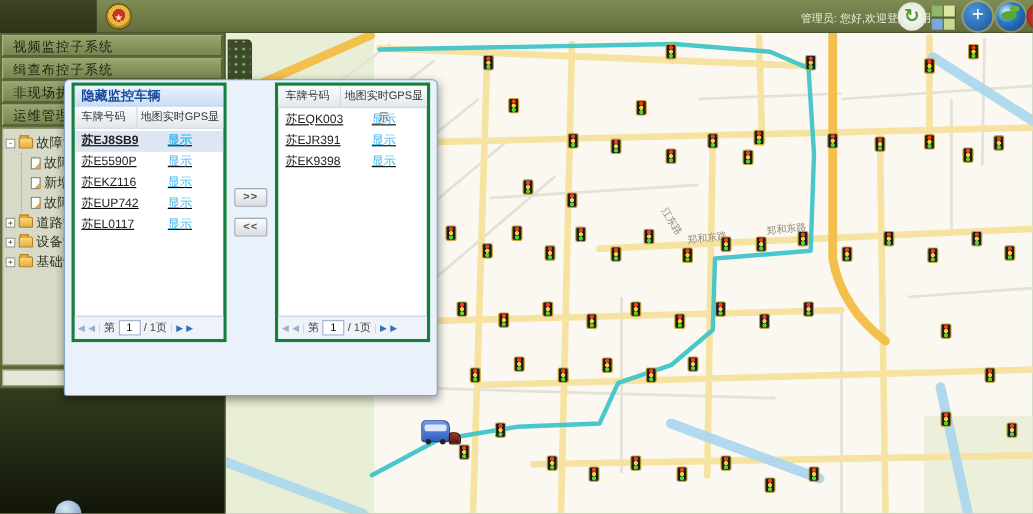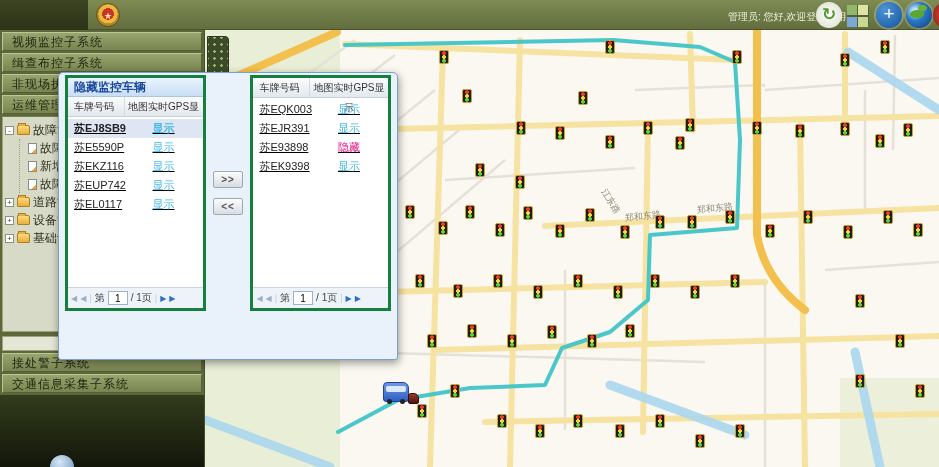--- a/index.html
+++ b/index.html
@@ -301,24 +301,20 @@
         </div>
         <div class="trnode">
           <span class="tog">+</span>
           <span class="folder"></span>
           <span>基础设置</span>
         </div>
       </div>
     <div class="side-scroll">
       <span class="arr">▼</span>
     </div>
-    <div id="side-bottom">
-        <div class="sbar">接处警子系统</div>
-        <div class="sbar">交通信息采集子系统</div>
-      </div>
     <div class="side-dark">
       <div class="peek"></div>
     </div>
   </aside>
 
   <div class="dialog">
     <div class="panels">
       <section class="panel">
         <div class="phead">隐藏监控车辆</div>
         <div class="cols">
@@ -371,24 +367,20 @@
         <div class="rows" id="rows-shown">
             <div class="trow">
               <span class="plate">苏EQK003</span>
               <span class="action" style="color: rgb(62, 183, 233);">显示</span>
             </div>
             <div class="trow">
               <span class="plate">苏EJR391</span>
               <span class="action" style="color: rgb(62, 183, 233);">显示</span>
             </div>
             <div class="trow">
-              <span class="plate">苏E93898</span>
-              <span class="action" style="color: rgb(229, 0, 125);">隐藏</span>
-            </div>
-            <div class="trow">
               <span class="plate">苏EK9398</span>
               <span class="action" style="color: rgb(62, 183, 233);">显示</span>
             </div>
           </div>
         <div class="pager">
           <span class="pbtn">◀</span>
           <span class="pbtn">◀</span>
           <span class="psep">|</span>
           <span>第</span>
           <input class="pgin" value="1" style="">

